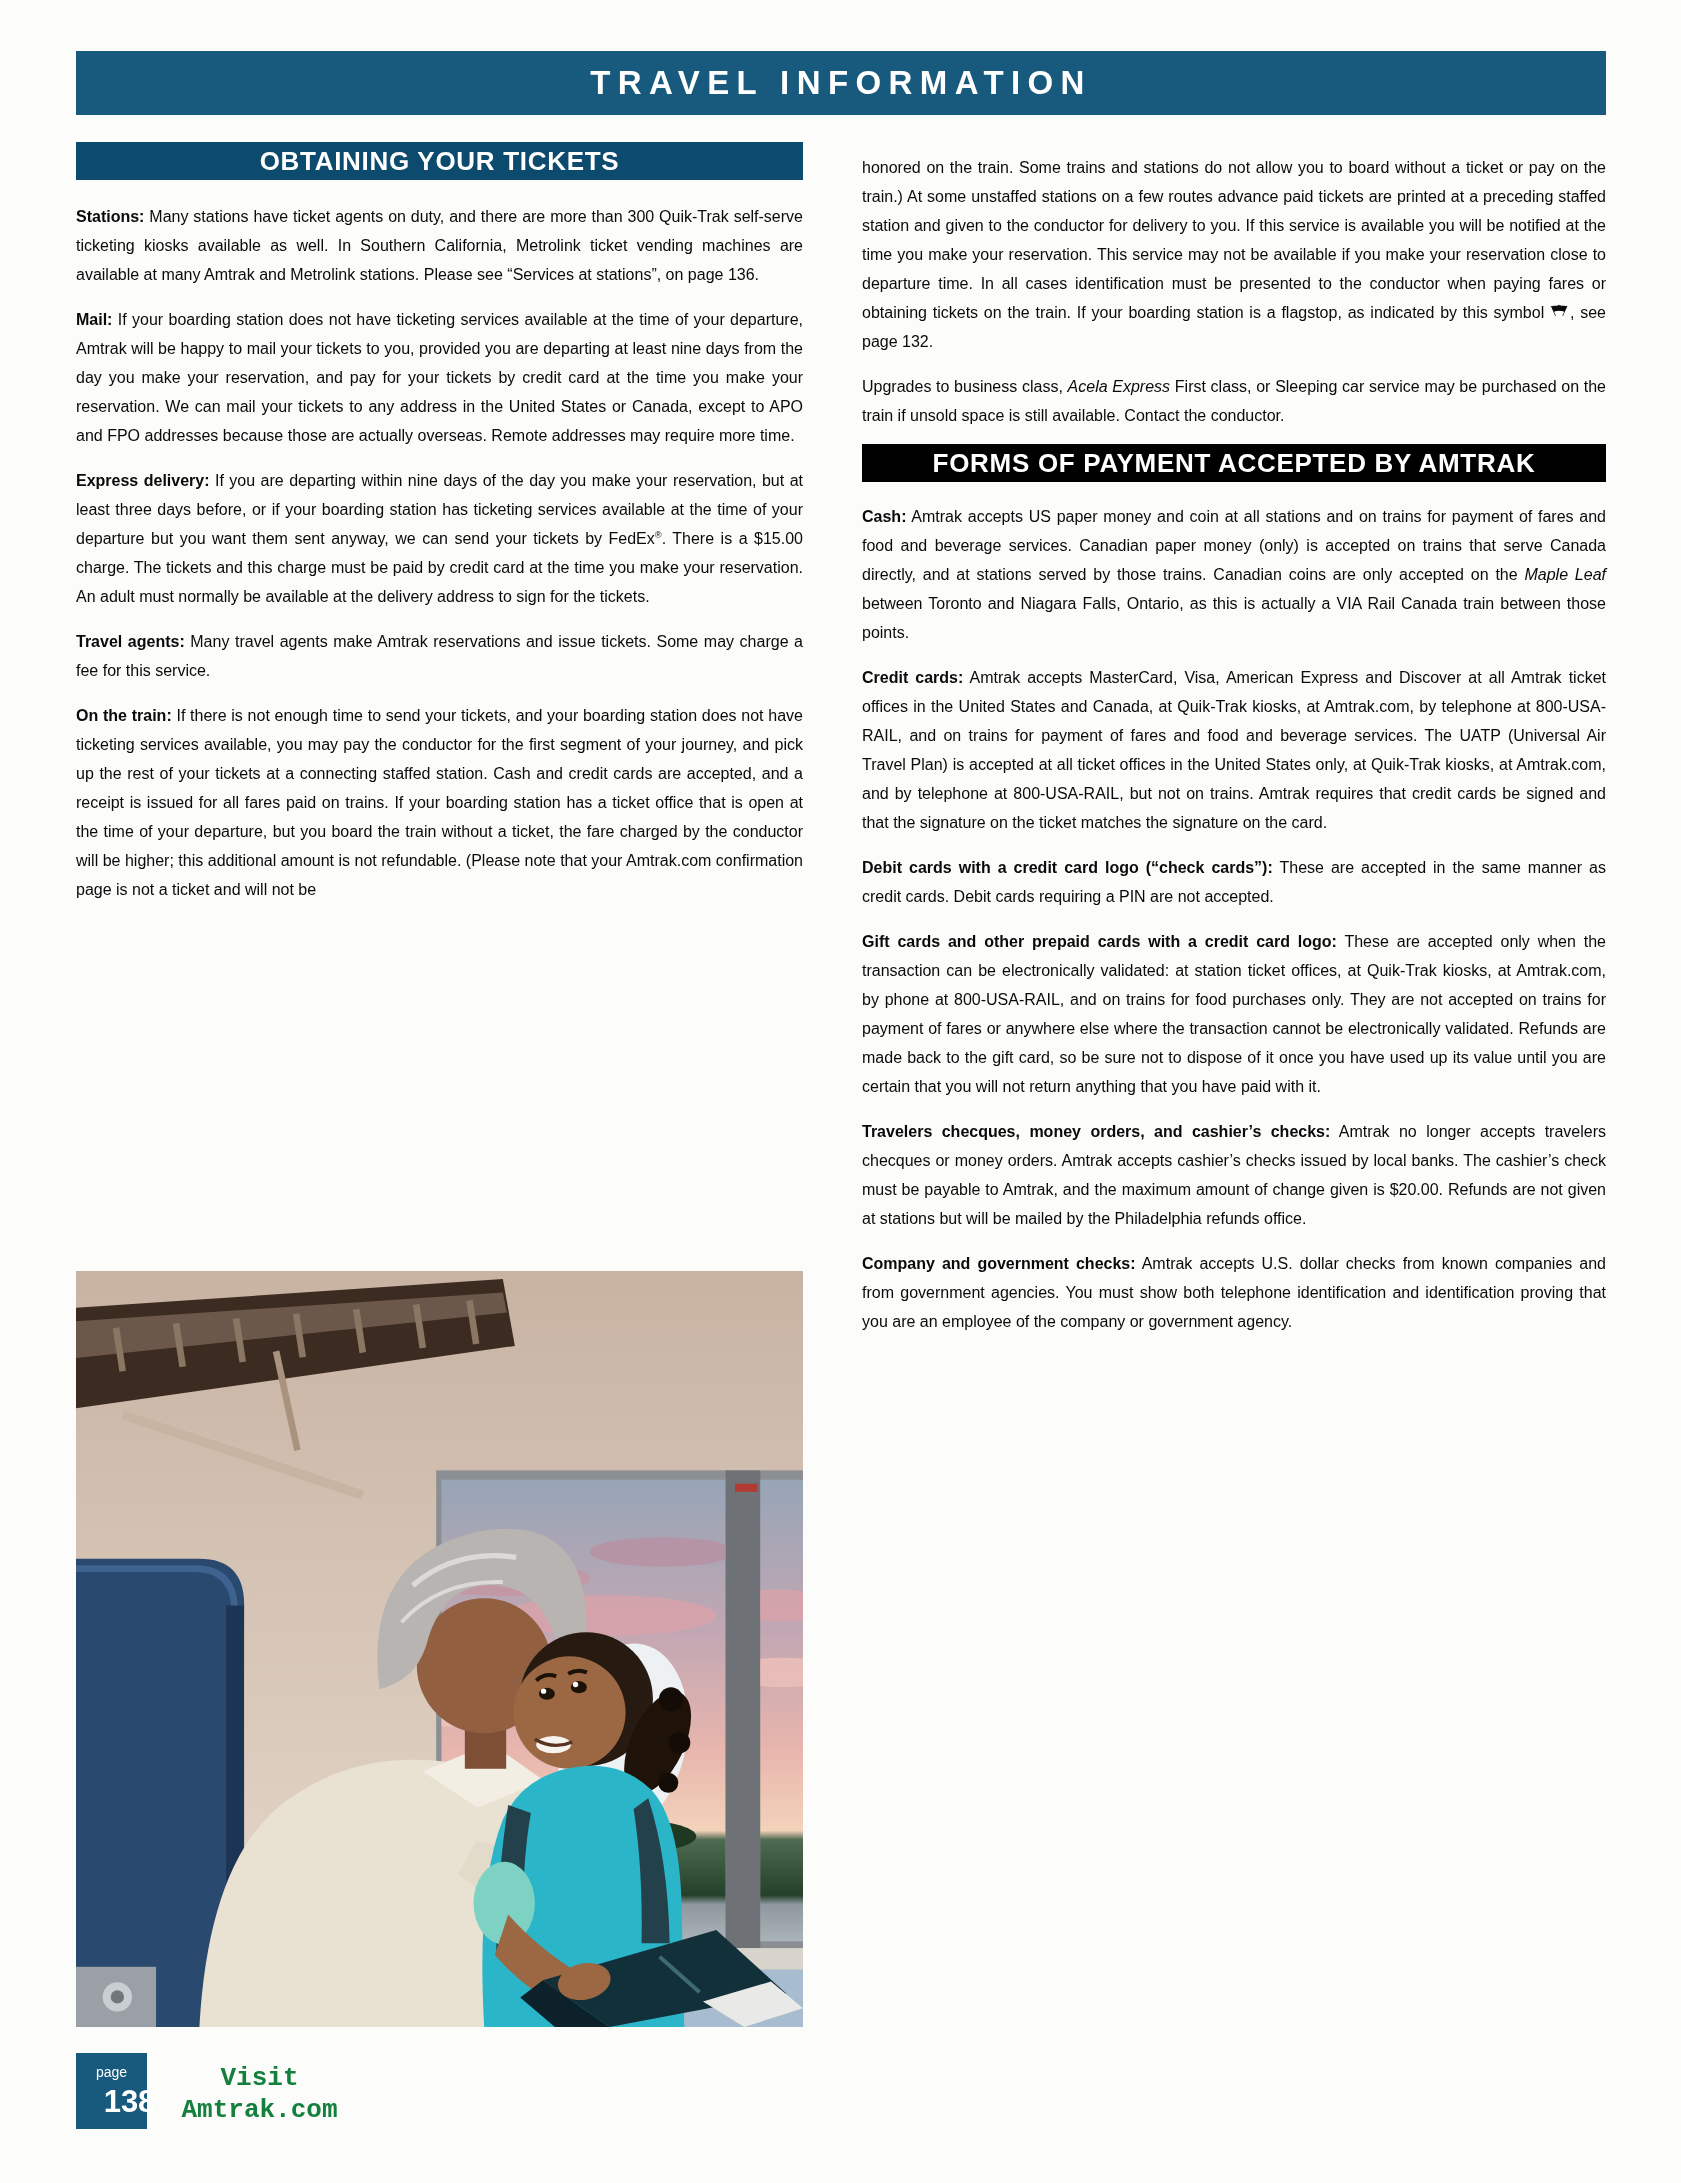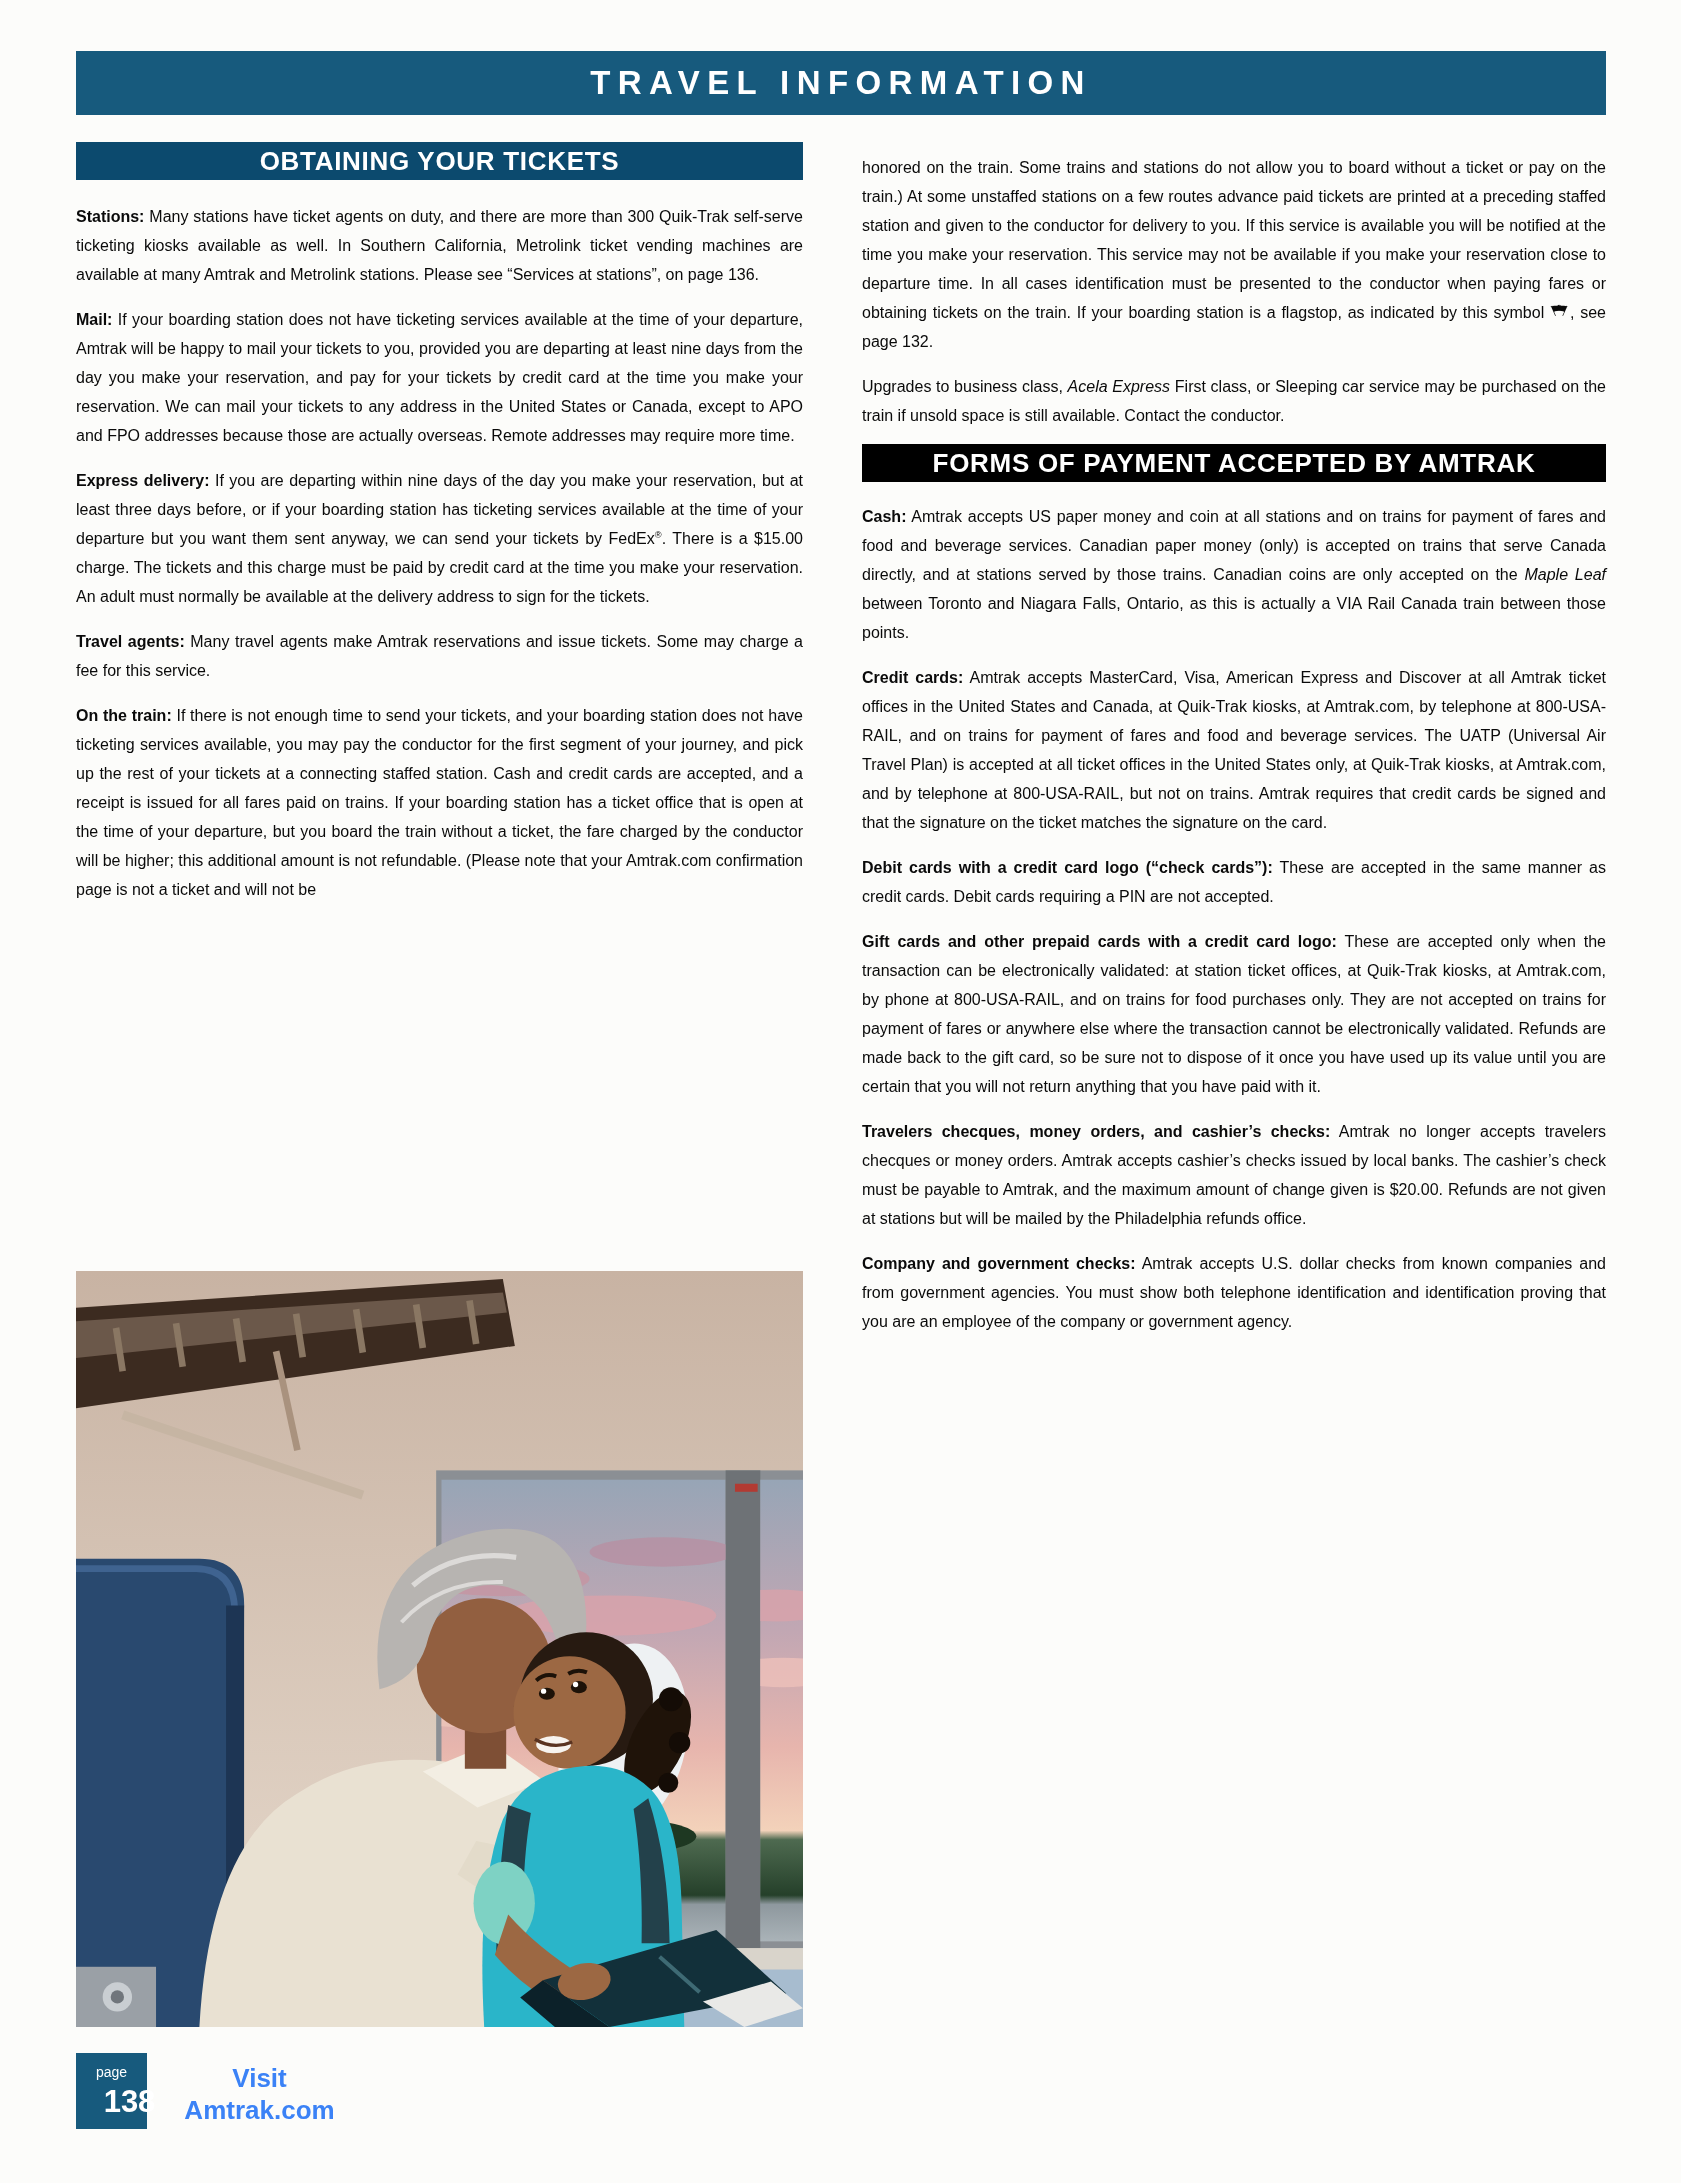--- a/index.html
+++ b/index.html
@@ -191,19 +191,19 @@
       <line x1="875" y1="1025" x2="935" y2="1078" stroke="#3e6a74" stroke-width="6"></line>
       <ellipse cx="762" cy="1062" rx="40" ry="27" fill="#9c6843" transform="rotate(-12 762 1062)"></ellipse>
       <polygon points="940,1092 1042,1062 1090,1102 1002,1130" fill="#e9e9e7"></polygon>
     </svg>
   </div>
 
   <div class="page-badge" style="background: rgb(23, 90, 125);">
     <span class="badge-label">page</span>
     <span class="badge-number">138</span>
   </div>
-  <div class="visit" style="color: #3b82f6;">
+  <div class="visit" style="color: #15803d; font-family: Liberation Mono, monospace;">
     <div>Visit</div>
     <div>Amtrak.com</div>
   </div>
 
 </div>
 
 
 </body></html>

